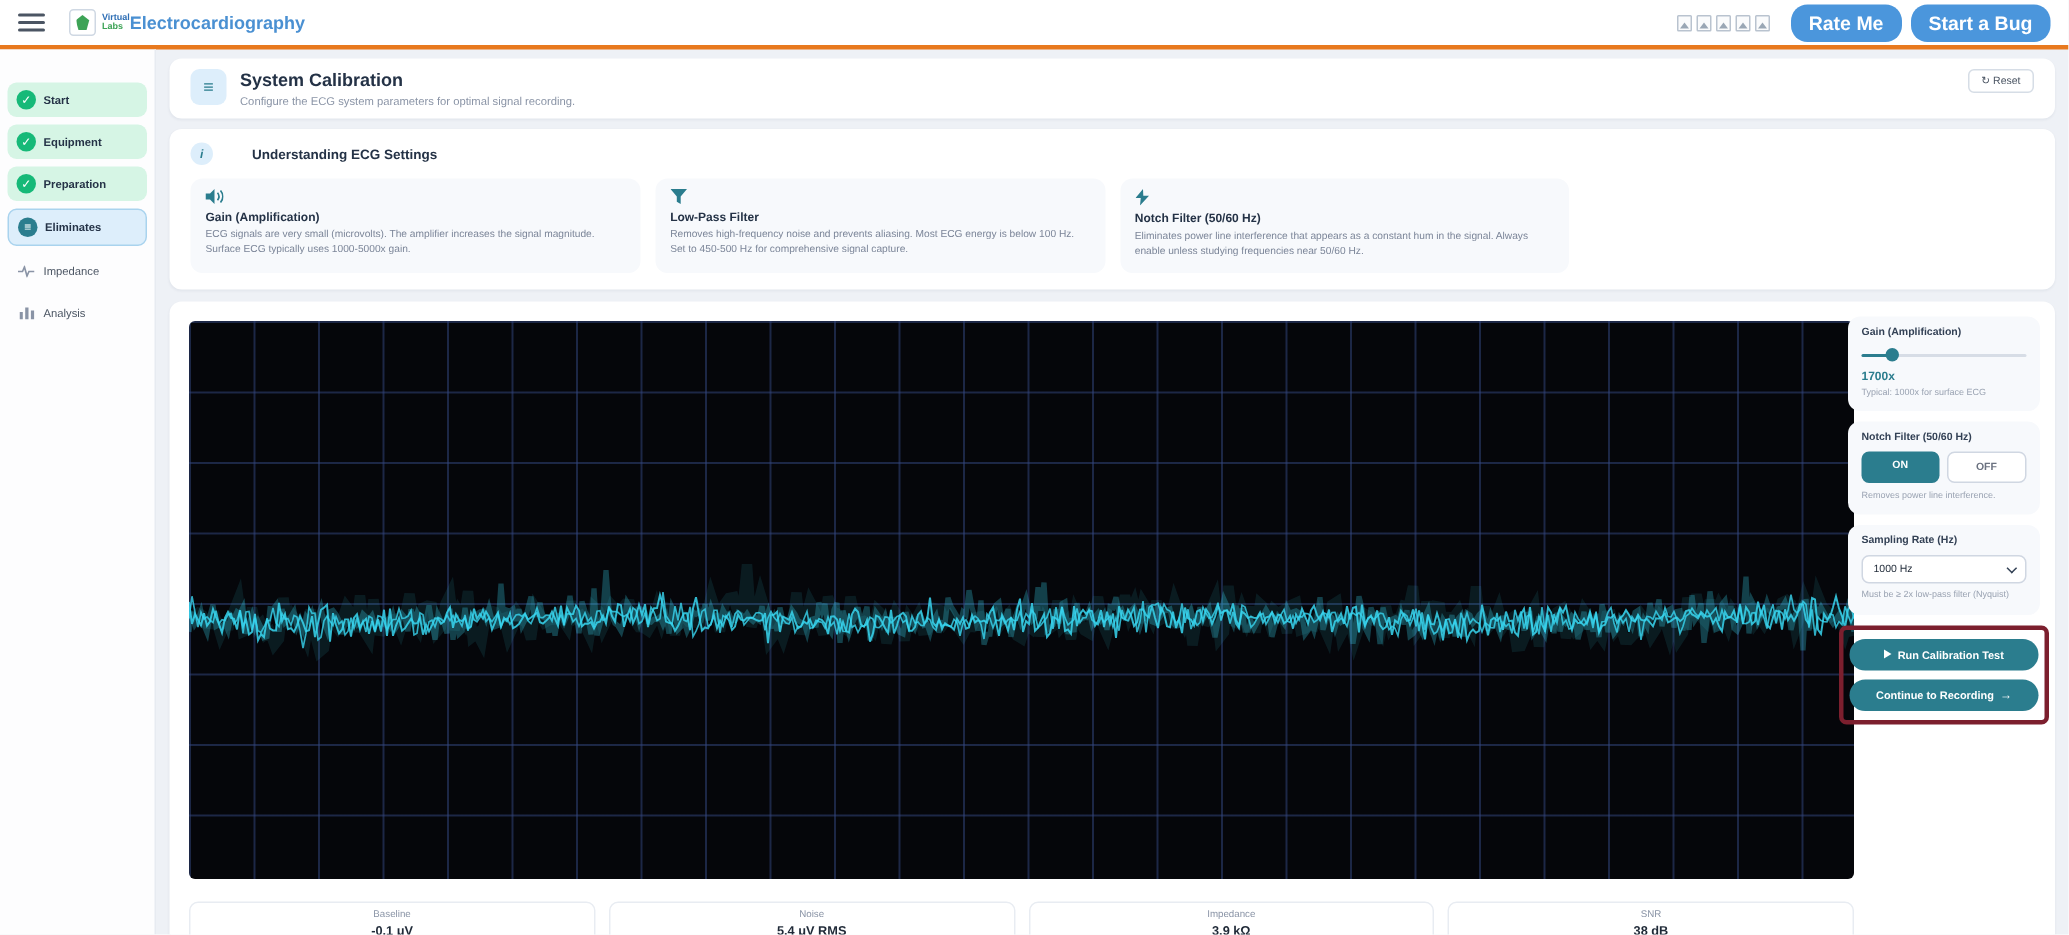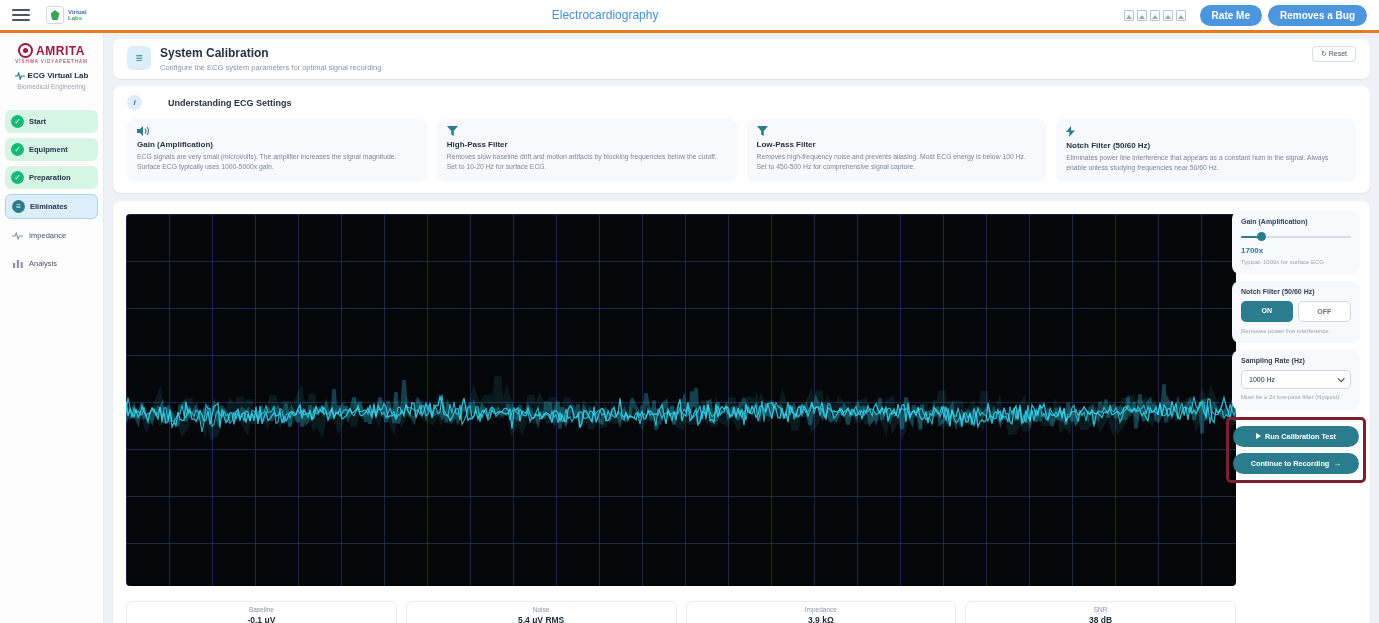--- a/index.html
+++ b/index.html
@@ -9,26 +9,26 @@
   
   .topbar { position:absolute; top:0; left:0; width:1379px; height:30px; background:#ffffff; display:flex; align-items:center; padding:0 12px; z-index:5; }
   .hamburger { width:18px; height:12px; display:flex; flex-direction:column; justify-content:space-between; cursor:pointer; margin-right:16px; }
   .hamburger span { height:2px; background:#4b5563; border-radius:1px; }
   .brand { display:flex; align-items:center; gap:4px; }
   .brand-box { width:18px; height:18px; border:1px solid #cfd8e3; border-radius:3px; display:flex; align-items:center; justify-content:center; background:#fff; }
   .brand-glyph { width:9px; height:10px; background:#3da356; clip-path:polygon(50% 0,100% 35%,80% 100%,20% 100%,0 35%); }
   .brand-text { font-size:6px; line-height:6px; }
   .brand-text b { color:#2f6fb5; display:block; }
   .brand-text i { color:#3da356; font-style:normal; font-weight:bold; display:block; }
-  .topbar-title { flex:1; text-align:center; font-size:12px; font-weight:normal; color:#4a90d2; }
+  .topbar-title { flex:1; font-size:12px; font-weight:bold; color:#4a90d2; }
   .top-right { display:flex; align-items:center; gap:6px; }
   .stars { display:flex; gap:3px; margin-right:8px; }
   .broken-img { width:10px; height:11px; border:1px solid #b9c3cf; border-radius:1px; position:relative; background:#fafbfc; cursor:pointer; }
   .broken-img:after { content:""; position:absolute; left:1px; bottom:1px; width:0; height:0; border-left:3px solid transparent; border-right:3px solid transparent; border-bottom:4px solid #9aa7b5; }
-  .pill-btn { background:#4b96dc; color:#fff; font-size:10px; font-weight:bold; border:none; border-radius:11px; padding:5px 12px; cursor:pointer; }
+  .pill-btn { background:#4b96dc; color:#fff; font-size:13px; font-weight:bold; border:none; border-radius:11px; padding:5px 12px; cursor:pointer; }
   .orange-bar { position:absolute; top:30px; left:0; width:1379px; height:3px; background:#e8791e; }
 
   
   .sidebar { position:absolute; top:33px; left:0; width:104px; height:590px; background:#fdfdfe; border-right:1px solid #e7ebf1; padding-top:8px; }
   .amrita { text-align:center; padding:2px 4px 6px; }
   .amrita-row { display:flex; align-items:center; justify-content:center; gap:3px; }
   .amrita-emblem { width:15px; height:15px; border:2px solid #9e1b3c; border-radius:50%; position:relative; flex:0 0 auto; }
   .amrita-emblem:after { content:""; position:absolute; left:3px; top:3px; width:5px; height:5px; background:#9e1b3c; border-radius:50%; }
   .amrita-name { font-size:12px; font-weight:bold; color:#9e1b3c; letter-spacing:.5px; }
   .amrita-sub { font-size:4.5px; color:#9e1b3c; letter-spacing:1px; margin-top:1px; }
@@ -122,40 +122,26 @@
   <div class="topbar-title">Electrocardiography</div>
   <div class="top-right">
     <div class="stars">
       <span class="broken-img"></span>
       <span class="broken-img"></span>
       <span class="broken-img"></span>
       <span class="broken-img"></span>
       <span class="broken-img"></span>
     </div>
     <button class="pill-btn">Rate Me</button>
-    <button class="pill-btn">Removes a Bug</button>
+    <button class="pill-btn">Start a Bug</button>
   </div>
 </div>
 <div class="orange-bar"></div>
 
 <div class="sidebar">
-  <div class="amrita">
-    <div class="amrita-row">
-      <div class="amrita-emblem"></div>
-      <div class="amrita-name">AMRITA</div>
-    </div>
-    <div class="amrita-sub">VISHWA VIDYAPEETHAM</div>
-    <div class="lab-row">
-      <svg width="10" height="8" viewBox="0 0 10 8">
-          <polyline points="0,4 2.5,4 3.7,1 5.2,7 6.4,4 10,4" fill="none" stroke="#2b7d8e" stroke-width="1.2"></polyline>
-        </svg>
-      <span class="lab-title">ECG Virtual Lab</span>
-    </div>
-    <div class="lab-sub">Biomedical Engineering</div>
-  </div>
   <div class="nav">
     <div class="nav-item done">
       <span class="dot">✓</span>
       <span class="lbl">Start</span>
     </div>
     <div class="nav-item done">
       <span class="dot">✓</span>
       <span class="lbl">Equipment</span>
     </div>
     <div class="nav-item done">
@@ -210,27 +196,20 @@
           <path d="M8 2.5 q2 2.5 0 5" fill="none" stroke="#2b7d8e" stroke-width="1.1"></path>
           <path d="M10 1 q3.2 4 0 8" fill="none" stroke="#2b7d8e" stroke-width="1.1"></path>
         </svg>
         <div class="mini-title">Gain (Amplification)</div>
         <div class="mini-desc">ECG signals are very small (microvolts). The amplifier increases the signal magnitude. Surface ECG typically uses 1000-5000x gain.</div>
       </div>
       <div class="mini-card">
         <svg width="11" height="10" viewBox="0 0 11 10">
           <polygon class="ic-teal" points="0,0 11,0 6.8,5 6.8,10 4.2,8.5 4.2,5"></polygon>
         </svg>
-        <div class="mini-title">High-Pass Filter</div>
-        <div class="mini-desc">Removes slow baseline drift and motion artifacts by blocking frequencies below the cutoff. Set to 10-20 Hz for surface ECG.</div>
-      </div>
-      <div class="mini-card">
-        <svg width="11" height="10" viewBox="0 0 11 10">
-          <polygon class="ic-teal" points="0,0 11,0 6.8,5 6.8,10 4.2,8.5 4.2,5"></polygon>
-        </svg>
         <div class="mini-title">Low-Pass Filter</div>
         <div class="mini-desc">Removes high-frequency noise and prevents aliasing. Most ECG energy is below 100 Hz. Set to 450-500 Hz for comprehensive signal capture.</div>
       </div>
       <div class="mini-card">
         <svg width="9" height="11" viewBox="0 0 9 11">
           <polygon class="ic-teal" points="5,0 0,6 3.5,6 3,11 9,4.5 5.2,4.5"></polygon>
         </svg>
         <div class="mini-title">Notch Filter (50/60 Hz)</div>
         <div class="mini-desc">Eliminates power line interference that appears as a constant hum in the signal. Always enable unless studying frequencies near 50/60 Hz.</div>
       </div>

